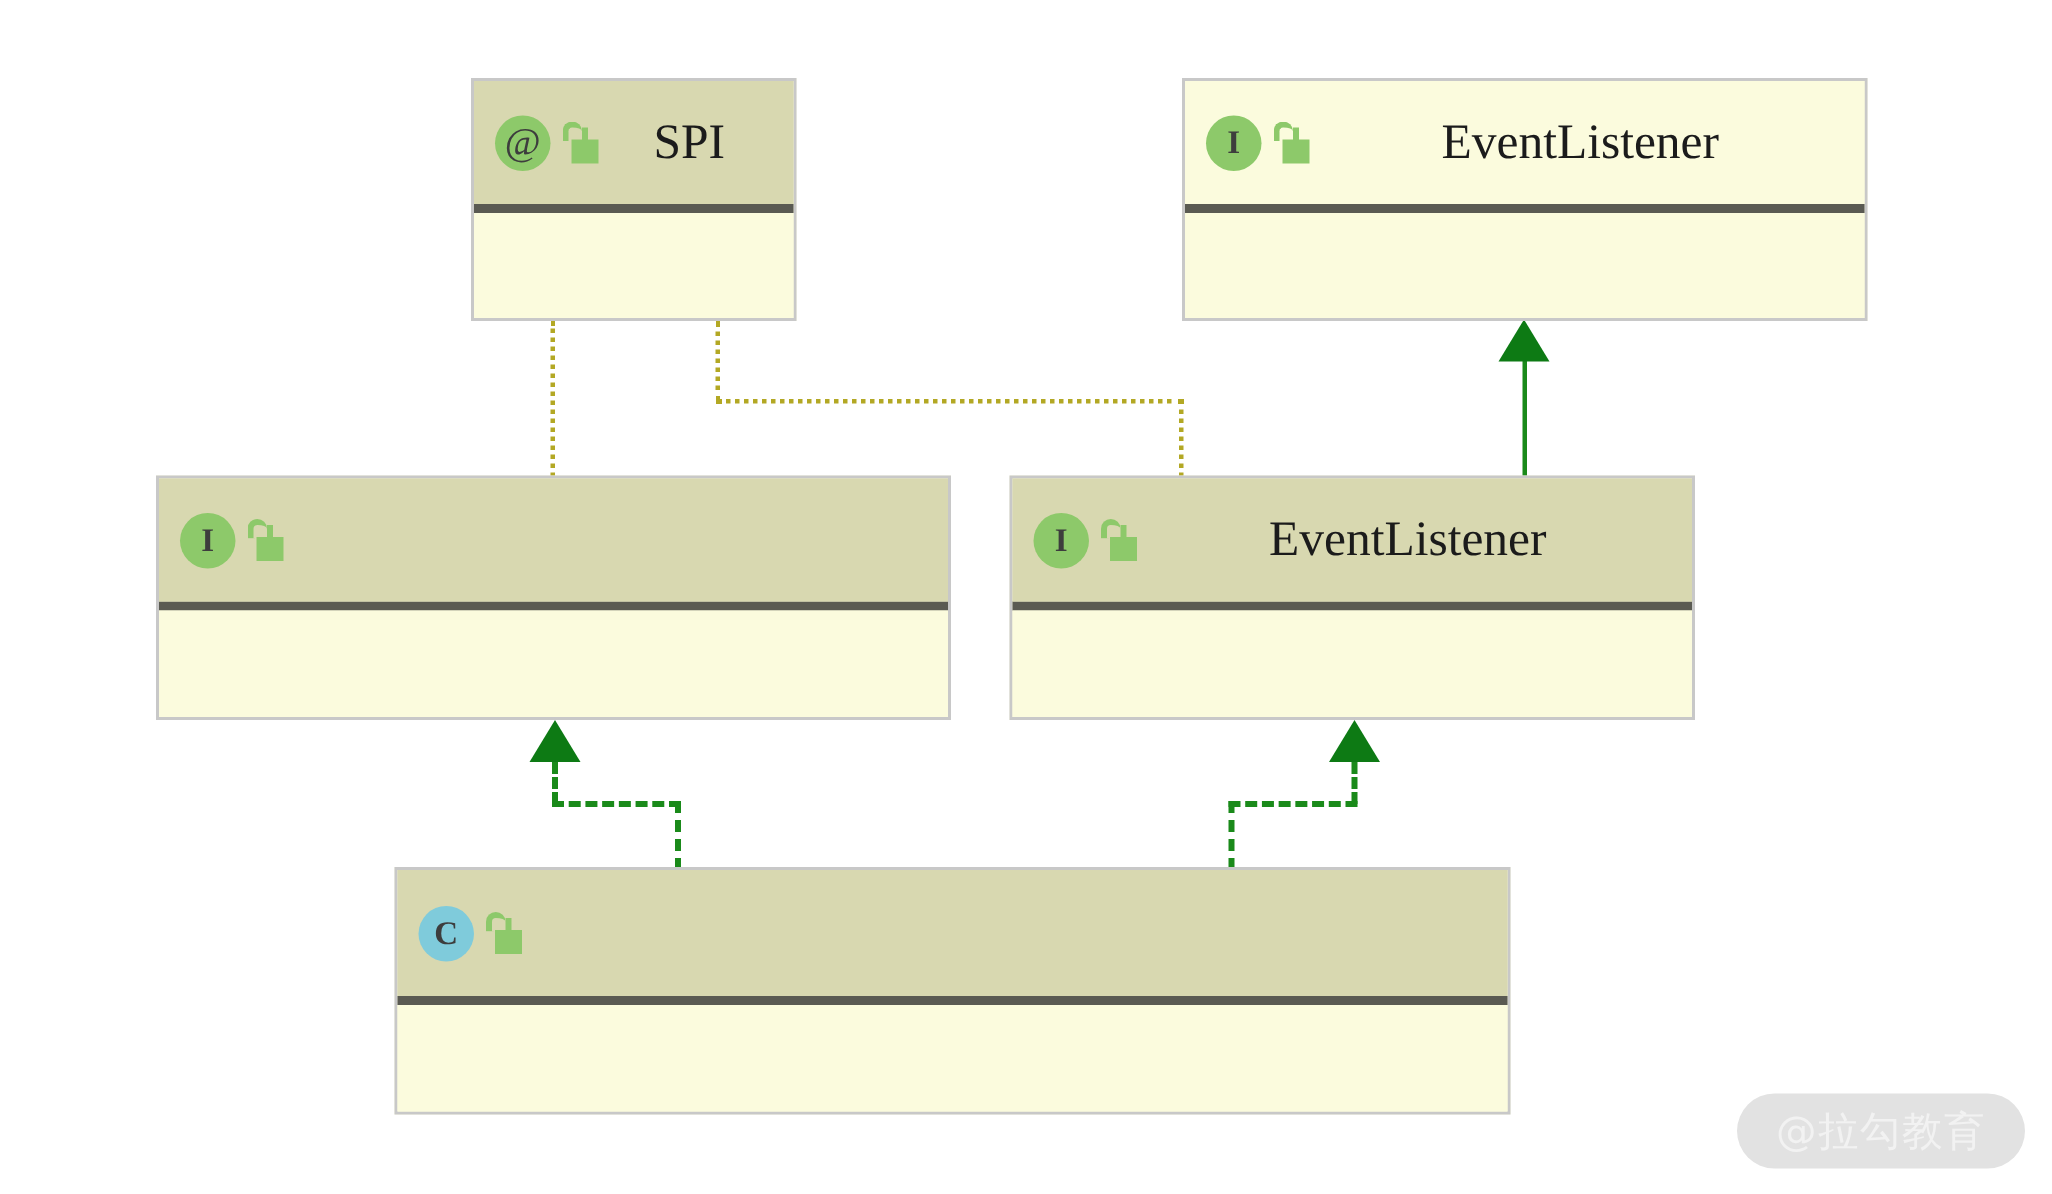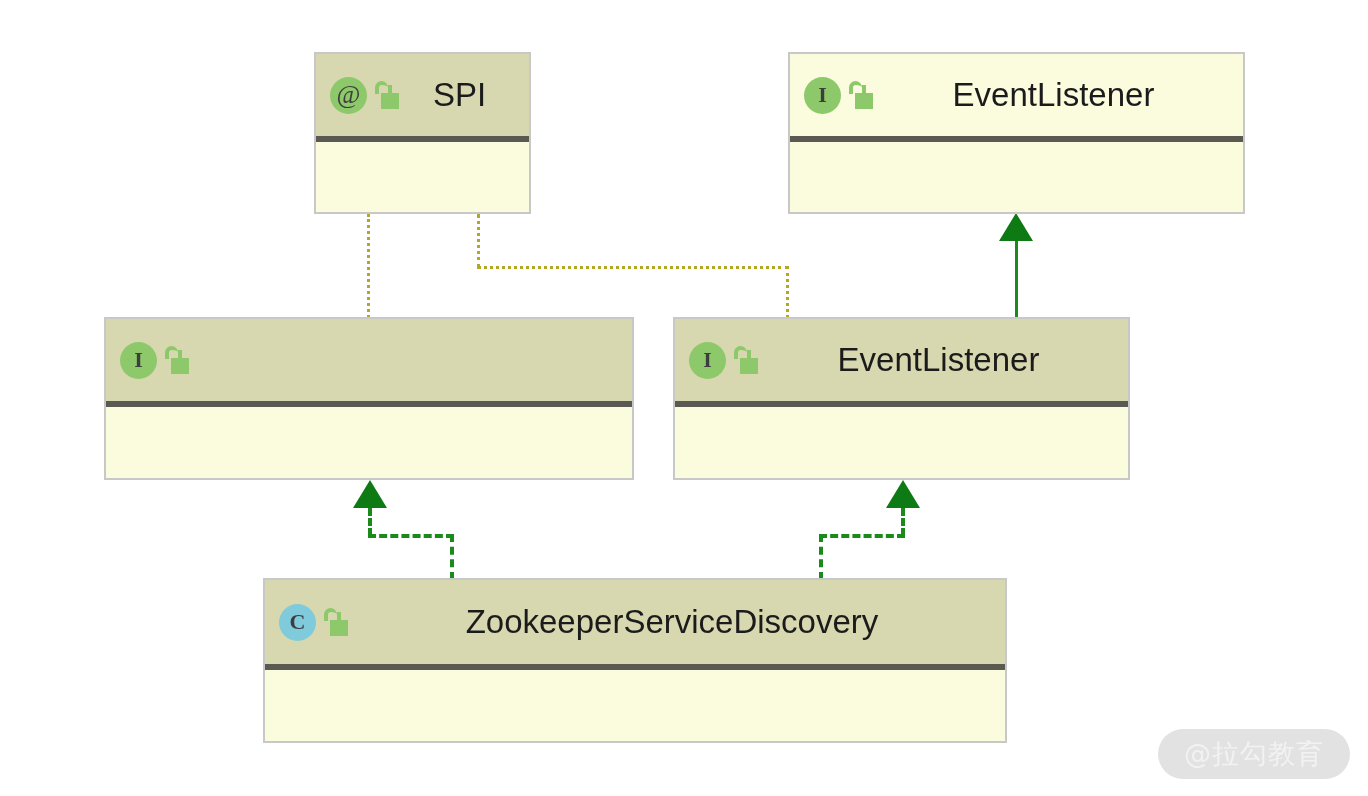--- a/index.html
+++ b/index.html
@@ -101,21 +101,21 @@
     left: 7px;
     top: 13px;
     width: 18px;
     height: 16px;
     background: #8dc96a;
   }
 
   .uml-title {
     flex: 1 1 auto;
     text-align: center;
-    font-family: Liberation Sans, sans-serif;
+    font-family: Liberation Serif, serif;
     font-size: 33px;
     color: #1b1b1b;
     letter-spacing: 0px;
     white-space: nowrap;
     padding-right: 10px;
   }
 
   
   .conn {
     position: absolute;
@@ -237,21 +237,20 @@
     <div class="uml-body"></div>
   </div>
 
   <div class="uml-box" style="left:263px; top:578px; width:744px; height:165px;">
     <div class="uml-header olive" style="height:84px;">
       <span class="badge cyan">C</span>
       <span class="lock">
         <span class="shackle"></span>
           <span class="body"></span>
       </span>
-      <span class="uml-title">ZookeeperServiceDiscovery</span>
     </div>
     <div class="uml-divider"></div>
     <div class="uml-body"></div>
   </div>
 
   <div class="watermark" style="left:1158px; top:729px; width:192px; height:50px;">@拉勾教育</div>
 
 </div>
 
 </body></html>

